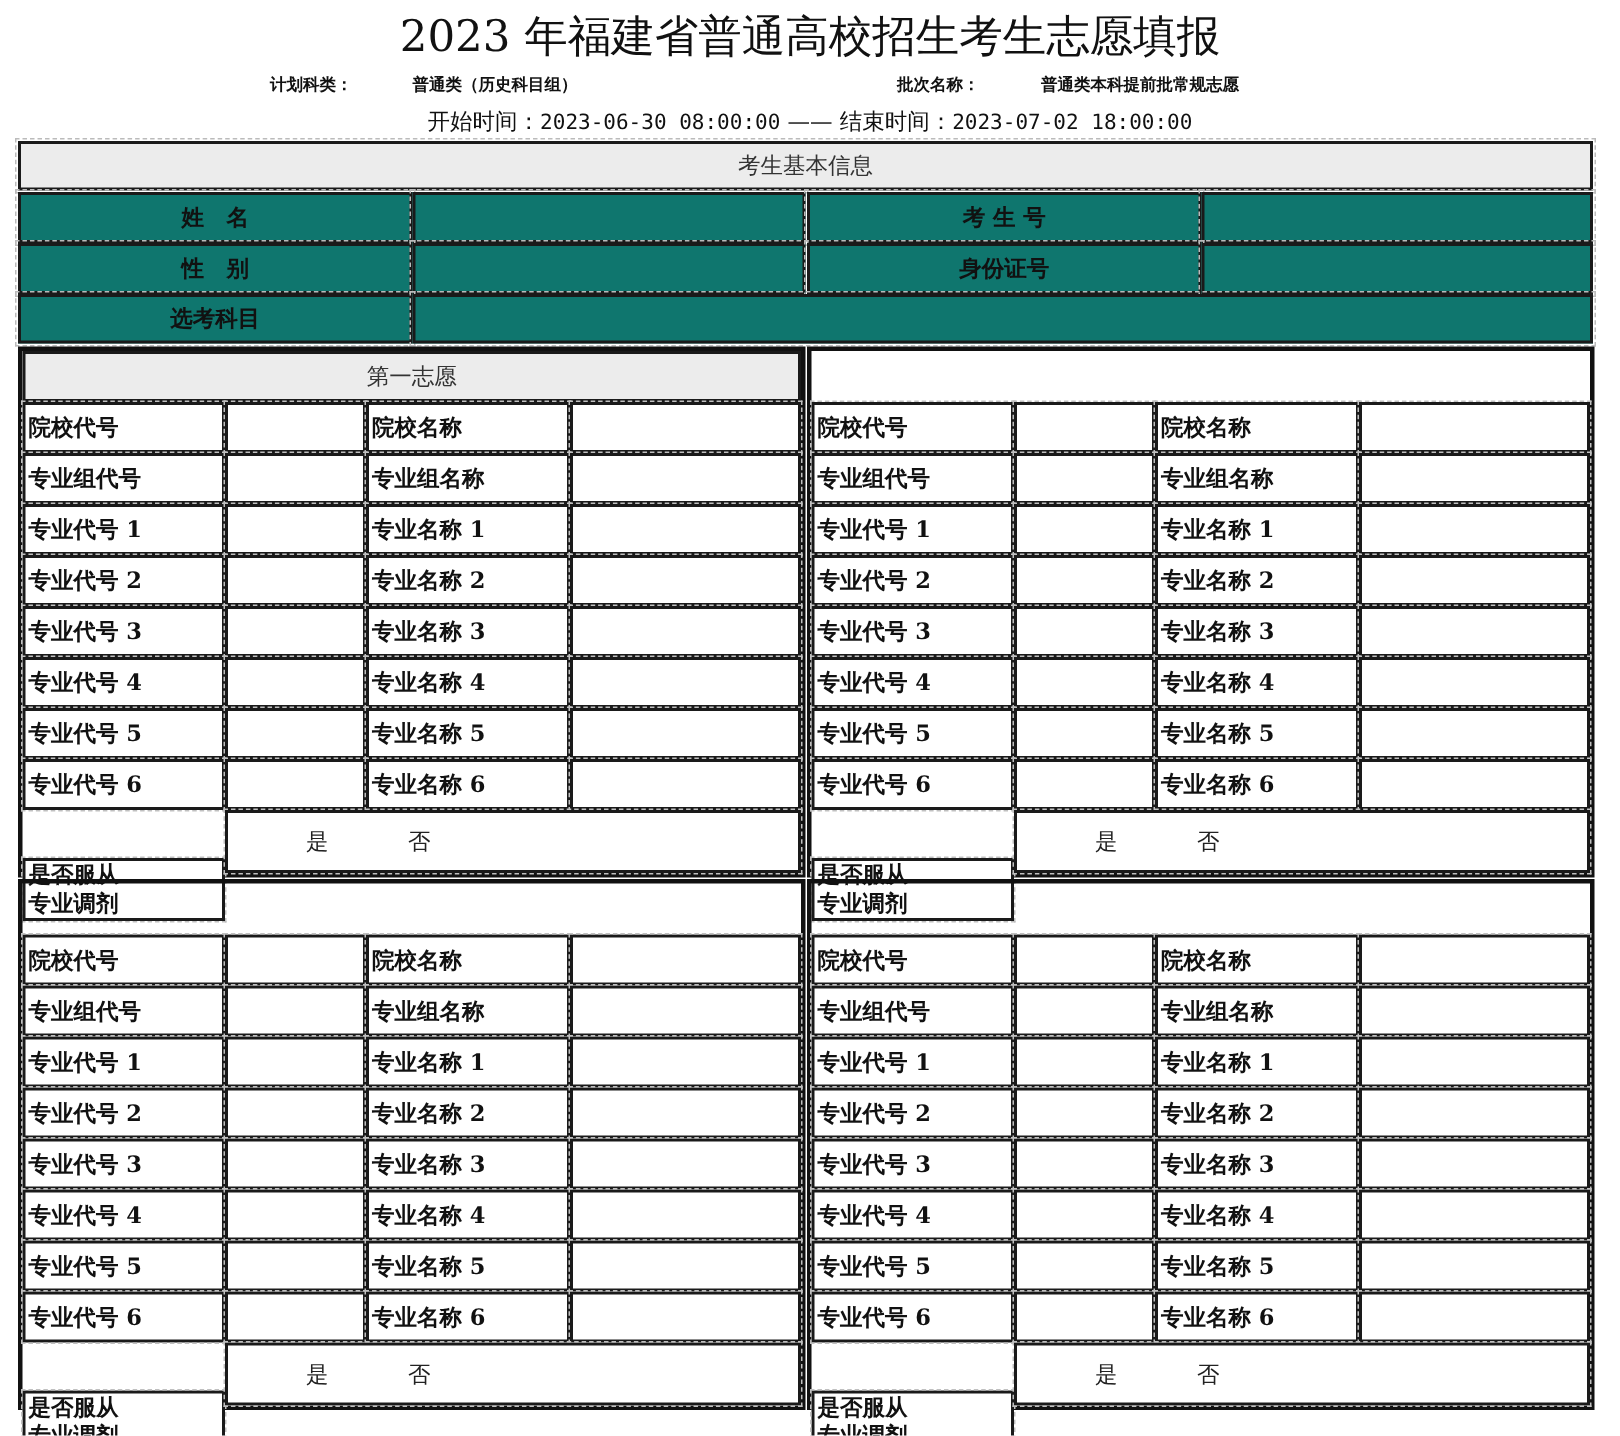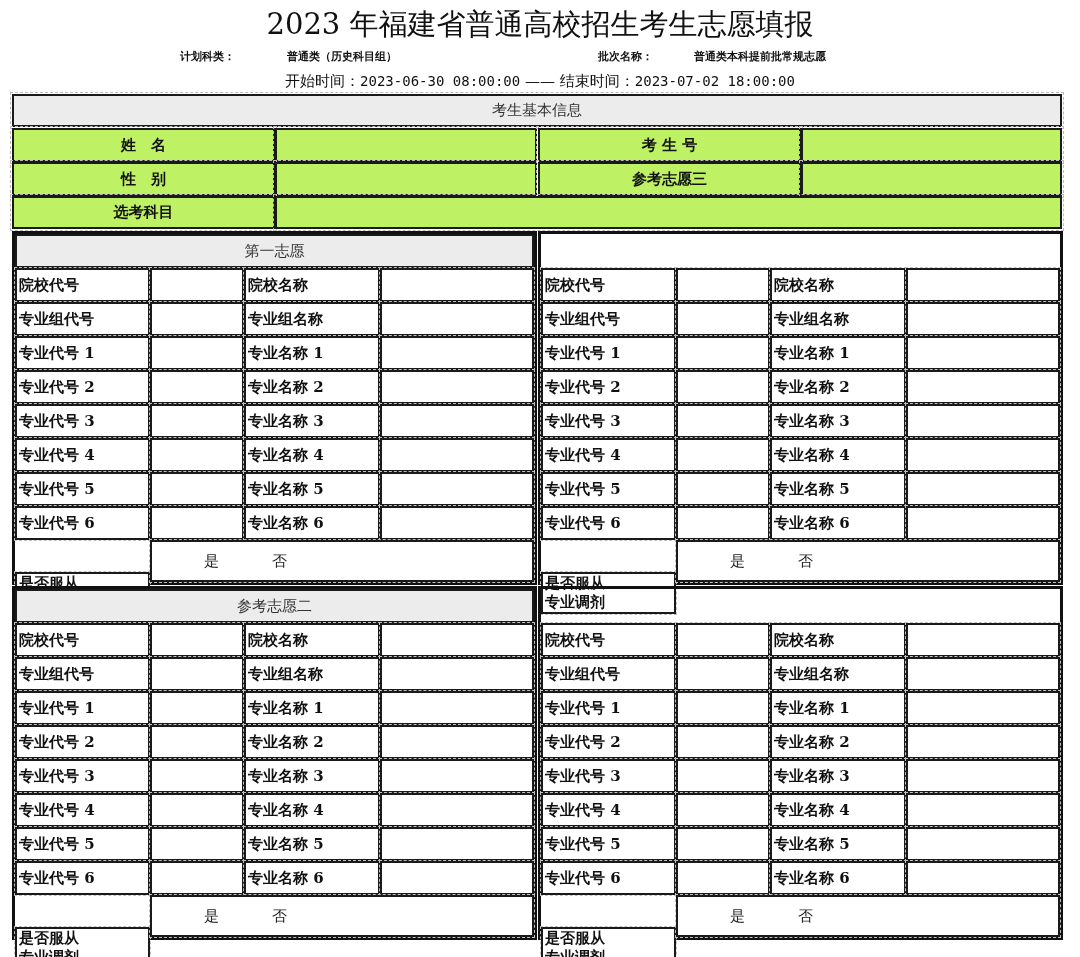--- a/index.html
+++ b/index.html
@@ -5,53 +5,53 @@
   html, body { margin: 0; padding: 0; background: #ffffff; }
   body { width: 1080px; height: 957px; position: relative; overflow: hidden;
          font-family: "DejaVu Serif", "Liberation Serif", serif; color: #111; }
   .title { position: absolute; left: 0; top: 6px; width: 1080px; text-align: center;
            font-size: 29px; line-height: 36px; color: #111; font-family: "DejaVu Serif", "Liberation Serif", serif; }
   .sub1 { position: absolute; top: 47px; font-size: 11px; font-weight: bold; line-height: 20px; white-space: pre; }
   .sub2 { position: absolute; top: 71px; left: 0; width: 1080px; text-align: center; font-size: 15px; line-height: 20px; white-space: pre; }
   .sub2 .mono { font-family: "DejaVu Sans Mono", "Liberation Mono", monospace; font-size: 14px; }
 
   .box { position: absolute; box-sizing: border-box; border: 2px solid #1a1a1a;
-         outline: 1px dashed #bbbbbb; outline-offset: 1px; background: #bef264; }
+         outline: 1px dashed #bbbbbb; outline-offset: 1px; background: #0f766e; }
   .hdr { background: #ececec; color: #333; font-size: 15px; text-align: center; font-weight: normal; }
   .lbl { font-size: 15px; font-weight: bold; display: flex; align-items: center; }
   .lbl.center { justify-content: center; }
   .outer { position: absolute; box-sizing: border-box; border: 3px solid #111; }
   .panel-hdr { position: absolute; box-sizing: border-box; border: 2px solid #1a1a1a; background: #ececec;
                color: #333; font-size: 15px; display: flex; align-items: center; justify-content: center; text-align: center; }
   .cell { position: absolute; box-sizing: border-box; border: 2px solid #1a1a1a; background: #fff;
           outline: 1px dashed #c0c0c0; outline-offset: 0px; }
   .cell.l { font-size: 15px; font-weight: bold; padding-left: 2px; display: flex; align-items: center; white-space: nowrap; }
   .cell.l.two { line-height: 19px; align-items: center; white-space: normal; margin-top: 32px; }
   .yn { position: absolute; font-size: 15px; font-weight: normal; color: #222; }
 </style>
 </head>
 <body>
 
 <div class="title">2023 年福建省普通高校招生考生志愿填报</div>
 <div class="sub1" style="left:180px;">计划科类：</div>
-<div class="sub1" style="left:287px;">普通类（历史科目组）</div>
+<div class="sub1" style="left:275px;">普通类（历史科目组）</div>
 <div class="sub1" style="left:598px;">批次名称：</div>
 <div class="sub1" style="left:694px;">普通类本科提前批常规志愿</div>
 <div class="sub2"><span>开始时间：</span><span class="mono">2023-06-30 08:00:00</span> <span>——</span> <span>结束时间：</span><span class="mono">2023-07-02 18:00:00</span></div>
 
 <div class="box hdr" style="left:12px; top:94px; width:1050px; height:33px; line-height:29px;">考生基本信息</div>
 
 <div class="box lbl center" style="left:12px; top:128px; width:263px; height:34px;">姓　名</div>
 <div class="box" style="left:275px; top:128px; width:262px; height:34px;"></div>
 <div class="box lbl center" style="left:538px; top:128px; width:263px; height:34px;">考 生 号</div>
 <div class="box" style="left:801px; top:128px; width:261px; height:34px;"></div>
 
 <div class="box lbl center" style="left:12px; top:162px; width:263px; height:34px;">性　别</div>
 <div class="box" style="left:275px; top:162px; width:262px; height:34px;"></div>
-<div class="box lbl center" style="left:538px; top:162px; width:263px; height:34px;">参考志愿三</div>
+<div class="box lbl center" style="left:538px; top:162px; width:263px; height:34px;">身份证号</div>
 <div class="box" style="left:801px; top:162px; width:261px; height:34px;"></div>
 
 <div class="box lbl center" style="left:12px; top:196px; width:263px; height:33px;">选考科目</div>
 <div class="box" style="left:275px; top:196px; width:787px; height:33px;"></div>
 
 <div id="panels">
     <div class="outer" style="left:12px; top:231px; width:525px; height:354px;">
       <div class="panel-hdr" style="left:0px; top:0px; width:519px; height:34px;">第一志愿</div>
       <div class="cell l" style="left:0px; top:34px; width:135px; height:34px;">院校代号</div>
       <div class="cell" style="left:135px; top:34px; width:94px; height:34px;"></div>
@@ -130,21 +130,20 @@
       <div class="cell l two" style="left:0px; top:306px; width:135px; height:42px; flex-direction:column; align-items:flex-start; justify-content:center;">
         <span>是否服从</span>
         <span>专业调剂</span>
       </div>
       <div class="cell" style="left:135px; top:306px; width:384px; height:42px;">
         <span class="yn" style="left:52px; top:10px;">是</span>
         <span class="yn" style="left:120px; top:10px;">否</span>
       </div>
     </div>
     <div class="outer" style="left:12px; top:586px; width:525px; height:354px;">
-      <div class="panel-hdr" style="left:0px; top:0px; width:519px; height:34px;">参考志愿二</div>
       <div class="cell l" style="left:0px; top:34px; width:135px; height:34px;">院校代号</div>
       <div class="cell" style="left:135px; top:34px; width:94px; height:34px;"></div>
       <div class="cell l" style="left:229px; top:34px; width:136px; height:34px;">院校名称</div>
       <div class="cell" style="left:365px; top:34px; width:154px; height:34px;"></div>
       <div class="cell l" style="left:0px; top:68px; width:135px; height:34px;">专业组代号</div>
       <div class="cell" style="left:135px; top:68px; width:94px; height:34px;"></div>
       <div class="cell l" style="left:229px; top:68px; width:136px; height:34px;">专业组名称</div>
       <div class="cell" style="left:365px; top:68px; width:154px; height:34px;"></div>
       <div class="cell l" style="left:0px; top:102px; width:135px; height:34px;">专业代号 1</div>
       <div class="cell" style="left:135px; top:102px; width:94px; height:34px;"></div>

